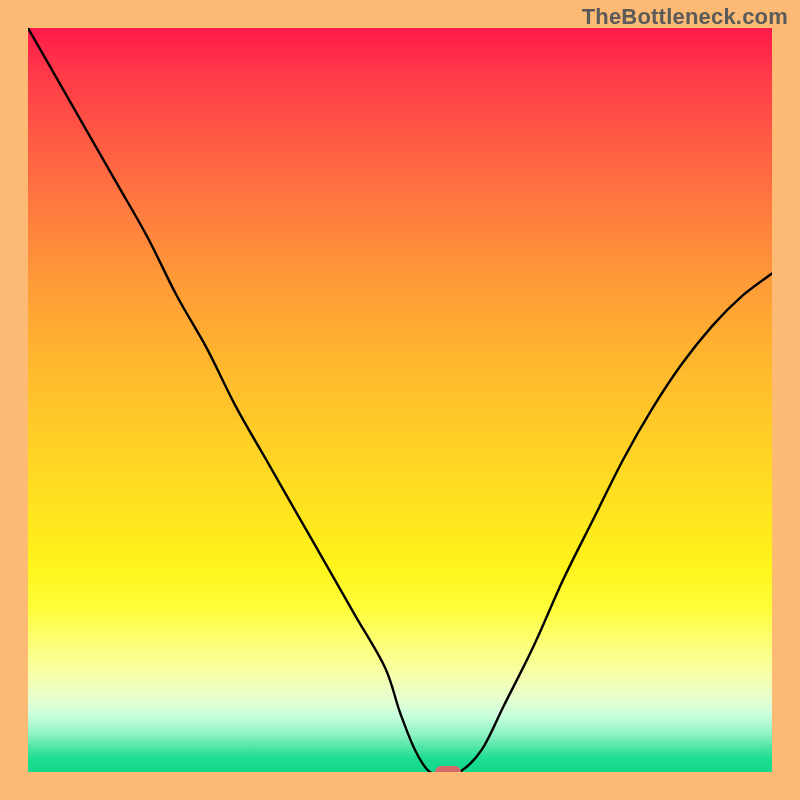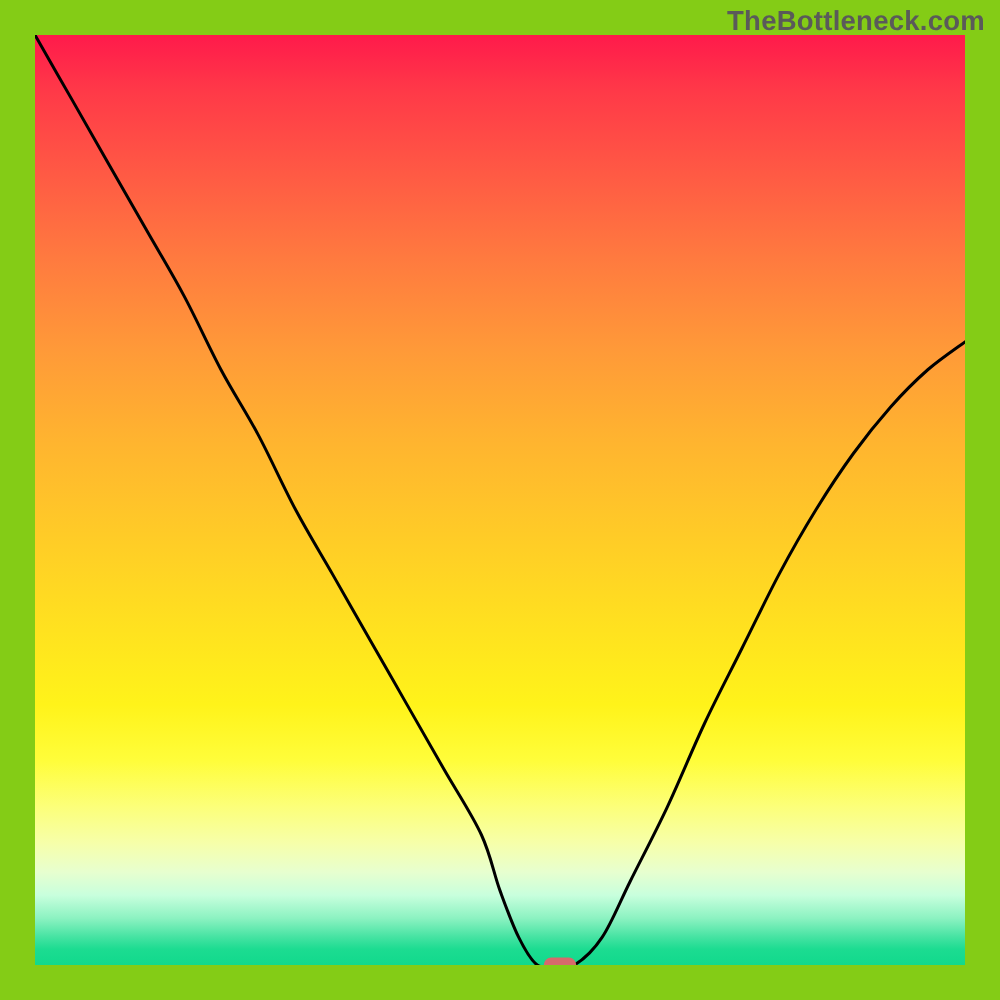--- a/index.html
+++ b/index.html
@@ -8,21 +8,21 @@
     width: 800px;
     height: 800px;
     background: #000;
     font-family: Arial, Helvetica, sans-serif;
     overflow: hidden;
   }
   .frame {
     position: relative;
     width: 800px;
     height: 800px;
-    background: #84cc16;
+    background: #fdba74;
   }
   .watermark {
     position: absolute;
     top: 4px;
     right: 12px;
     font-size: 22px;
     font-weight: 600;
     color: #5a5a5a;
     letter-spacing: 0.2px;
     z-index: 10;

